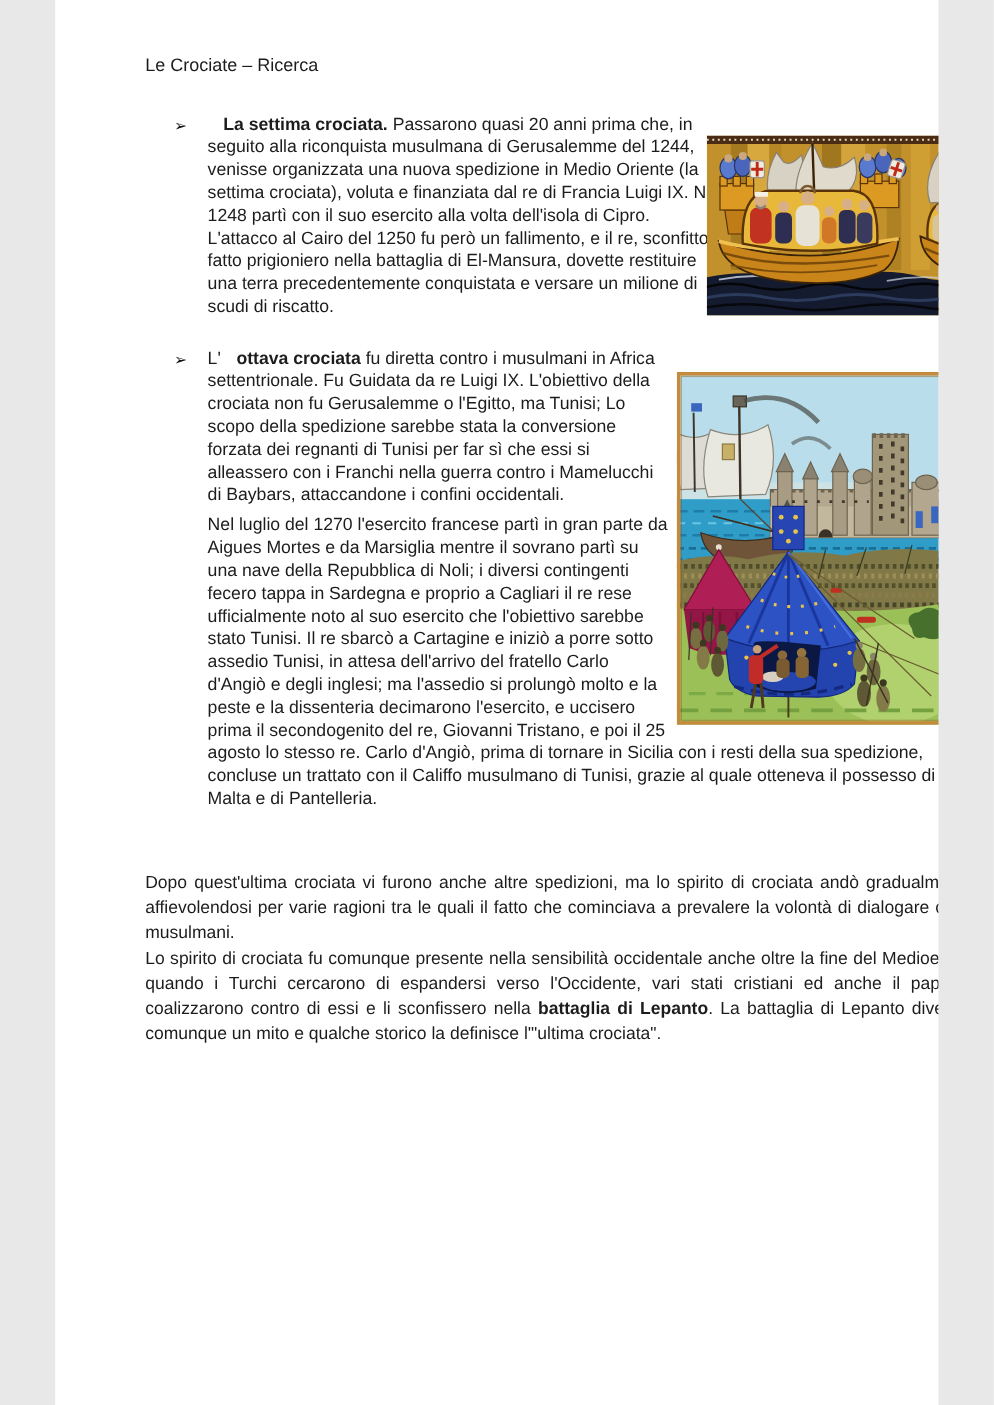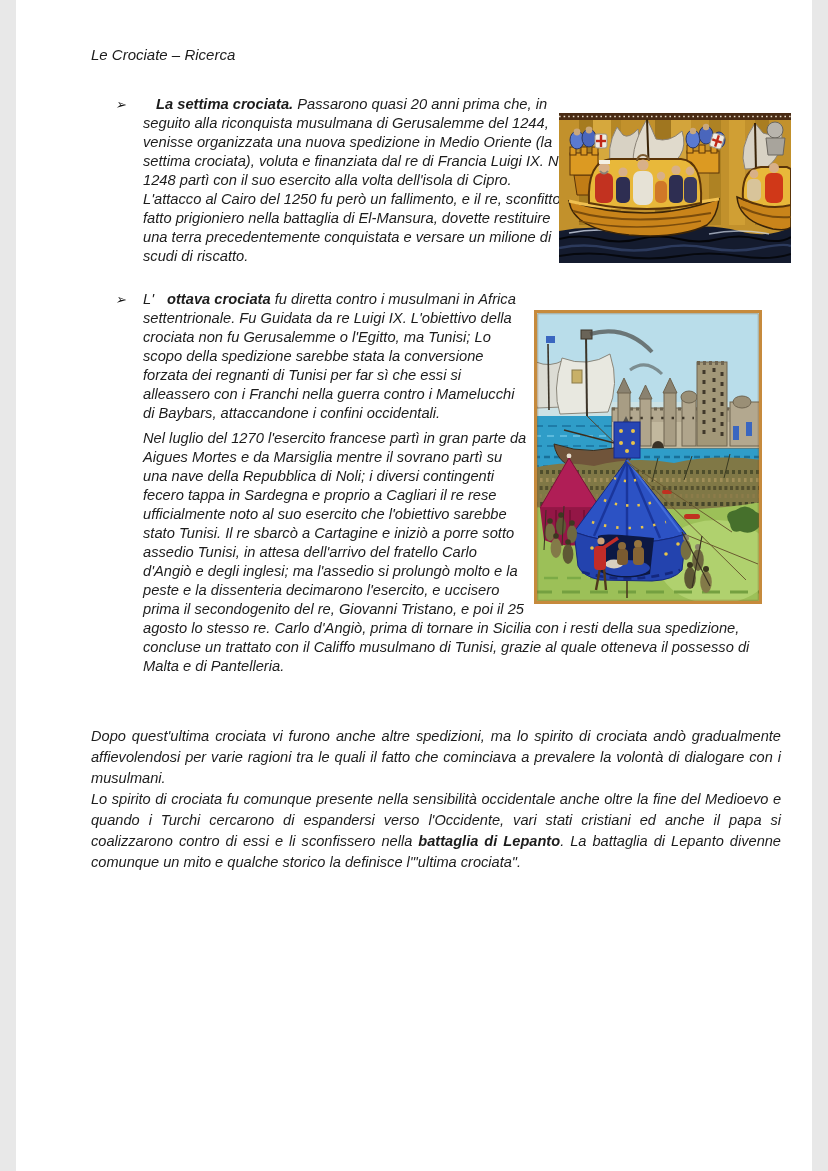--- a/index.html
+++ b/index.html
@@ -1,20 +1,19 @@
 <!DOCTYPE html>
 <html><head>
 <meta charset="utf-8">
 <style>
   html,body{margin:0;padding:0;background:#e8e8e8;}
   .page{
-    position:relative;width:796px;height:1171px;background:#ffffff;
+    position:relative;width:736px;height:1171px;background:#ffffff;
     margin:0 auto;font-family:"Liberation Sans",sans-serif;color:#1c1c1c;
     overflow:hidden;
-    font-style:italic;
   }
   .doc-title{position:absolute;left:75px;top:45px;font-size:15px;line-height:19px;}
   .bullet-block{position:absolute;}
   .bullet-1{left:99px;top:95px;width:458px;}
   .bullet-2{left:99px;top:290px;width:670px;}
   .bullet-marker{position:absolute;left:0;top:0;font-size:13px;line-height:19px;color:#111;}
   .bullet-text{margin:0 0 0 28px;font-size:14.7px;line-height:19px;}
   .bullet-text + .bullet-text{margin-top:6px;}
   .bullet-text b{font-weight:bold;margin-left:13px;}
   .miniature-ships{position:absolute;left:543px;top:113px;width:232px;height:150px;}

